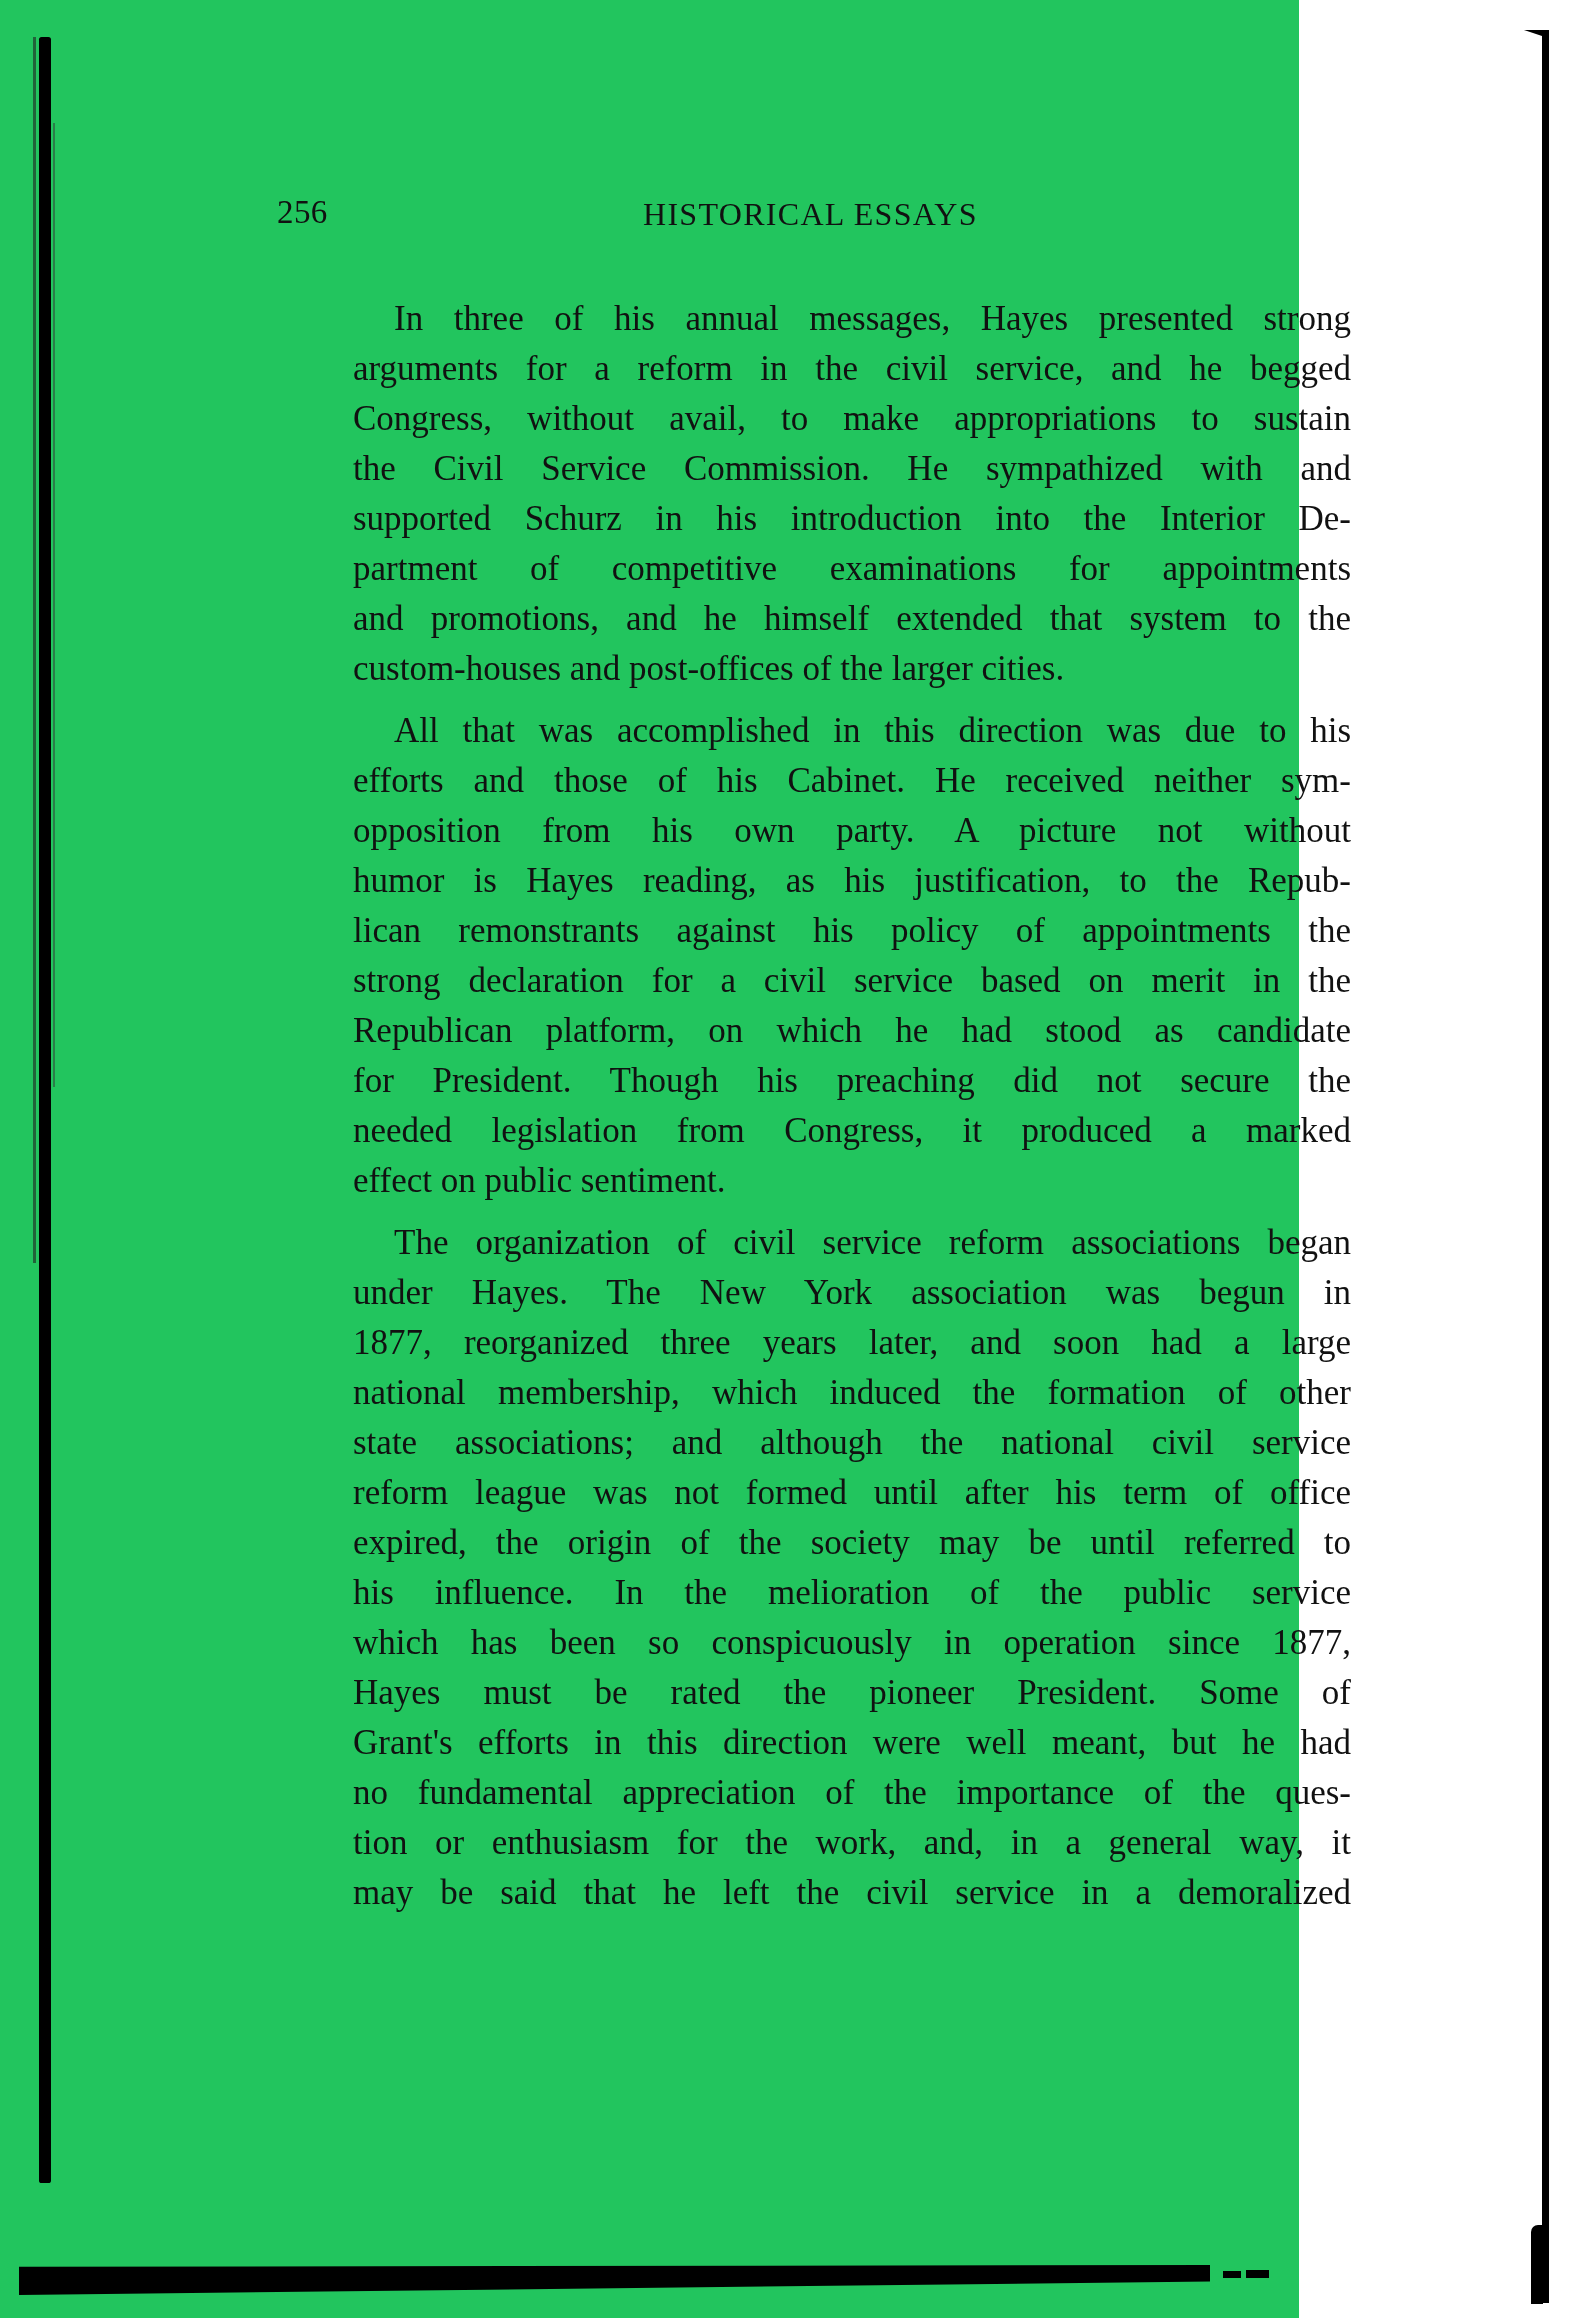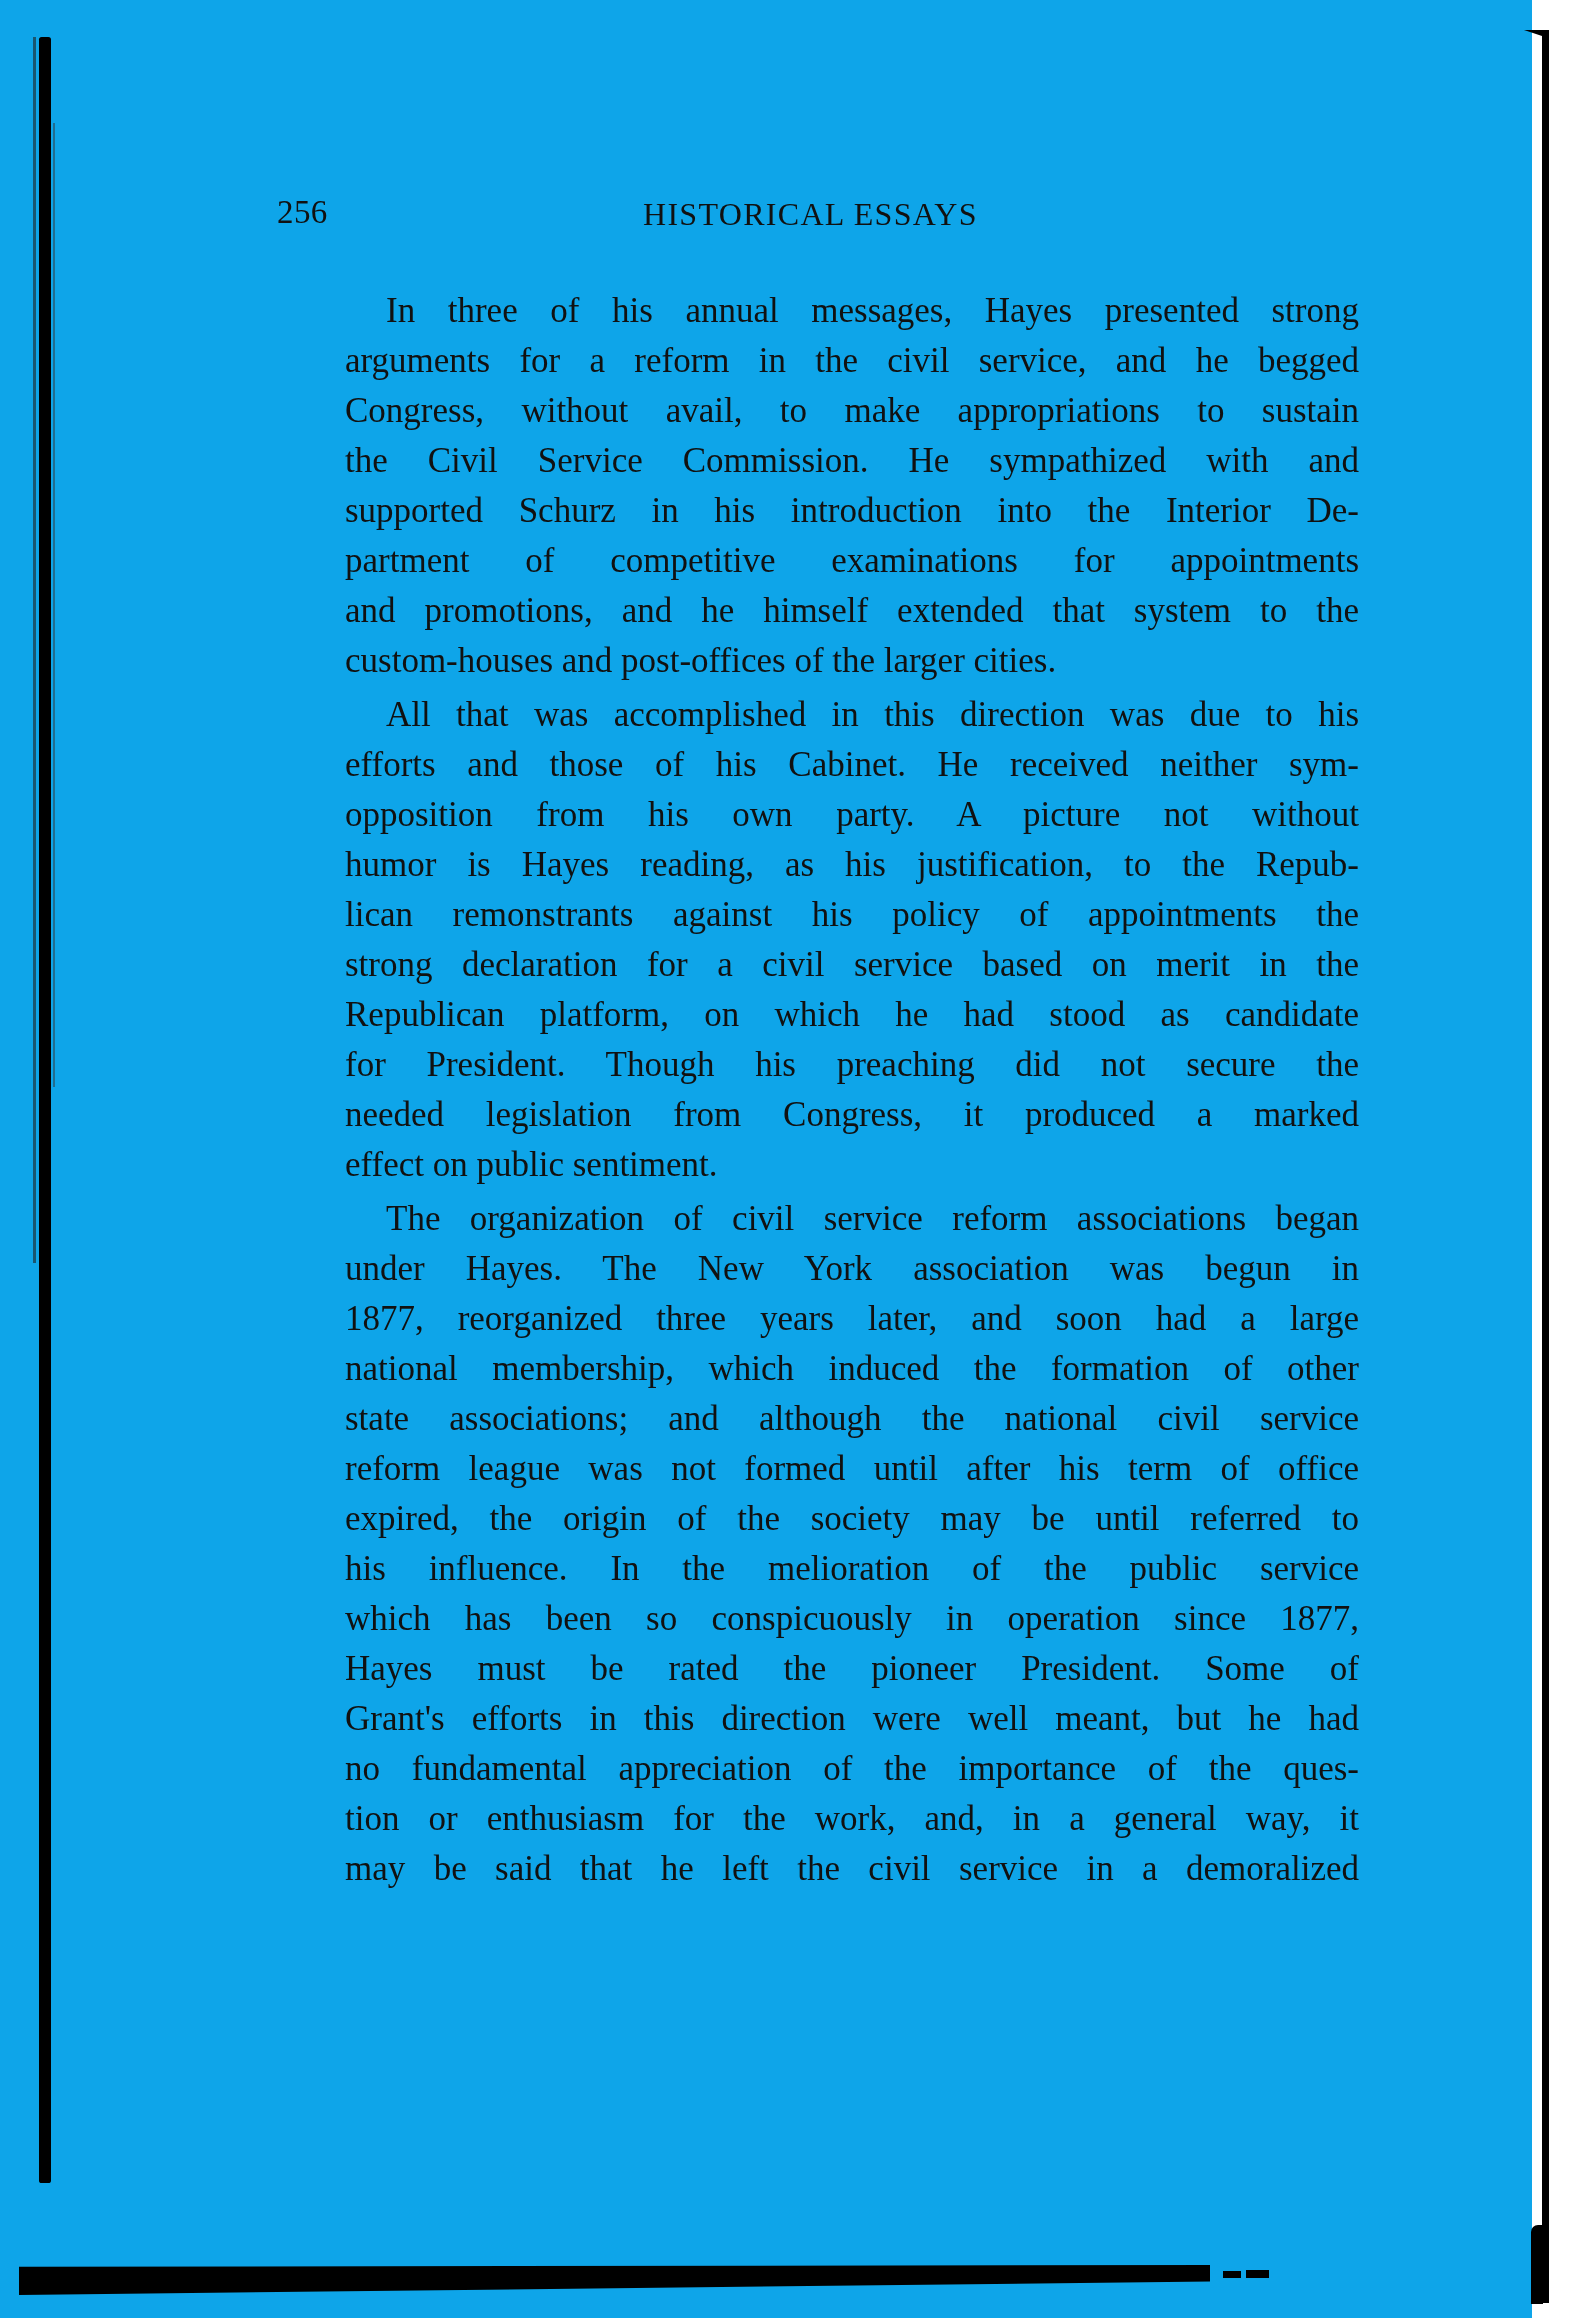--- a/index.html
+++ b/index.html
@@ -11,22 +11,22 @@
     width: 1585px;
     height: 2319px;
     position: relative;
     overflow: hidden;
     font-family: "Liberation Serif", "DejaVu Serif", serif;
     color: #111111;
   }
   .page {
     position: absolute;
     left: 0; top: 0;
-    width: 1532px; height: 2319px;
-    background: #0ea5e9;
+    width: 1299px; height: 2319px;
+    background: #22c55e;
   }
   
   .left-edge {
     position: absolute;
     left: 39px; top: 37px;
     width: 12.3px; height: 2146px;
     background: #000;
     border-radius: 2.6px;
   }
   .left-edge-thin {
@@ -104,21 +104,21 @@
   }
 
   
   .text-block {
     position: absolute;
     left: 300px;
     top: 282px;
     width: 1063px;
   }
   .para {
-    margin: 4px;
+    margin: 12px;
     font-size: 35px;
     line-height: 50px;
     text-align: justify;
     text-indent: 41px;
     hyphens: none;
   }
   .line {
     display: block;
     text-align: justify;
     text-align-last: justify;

